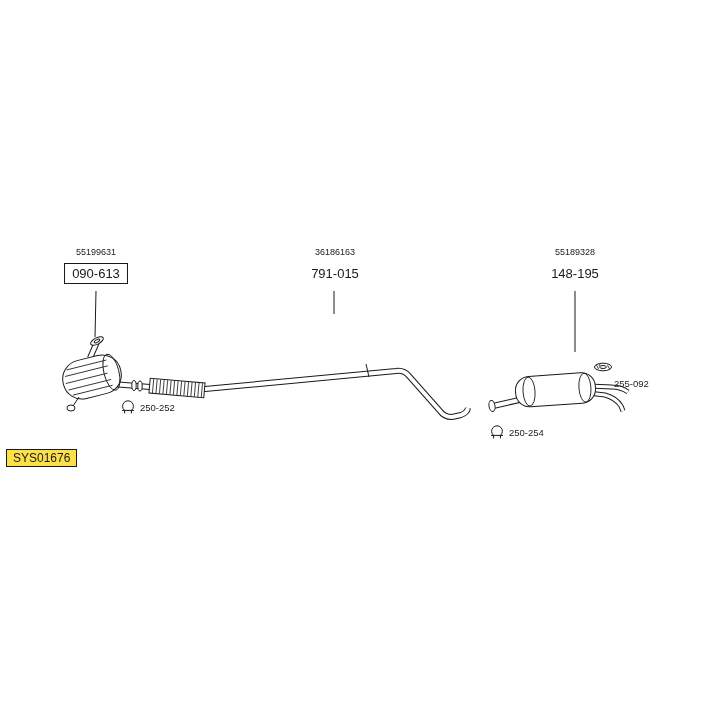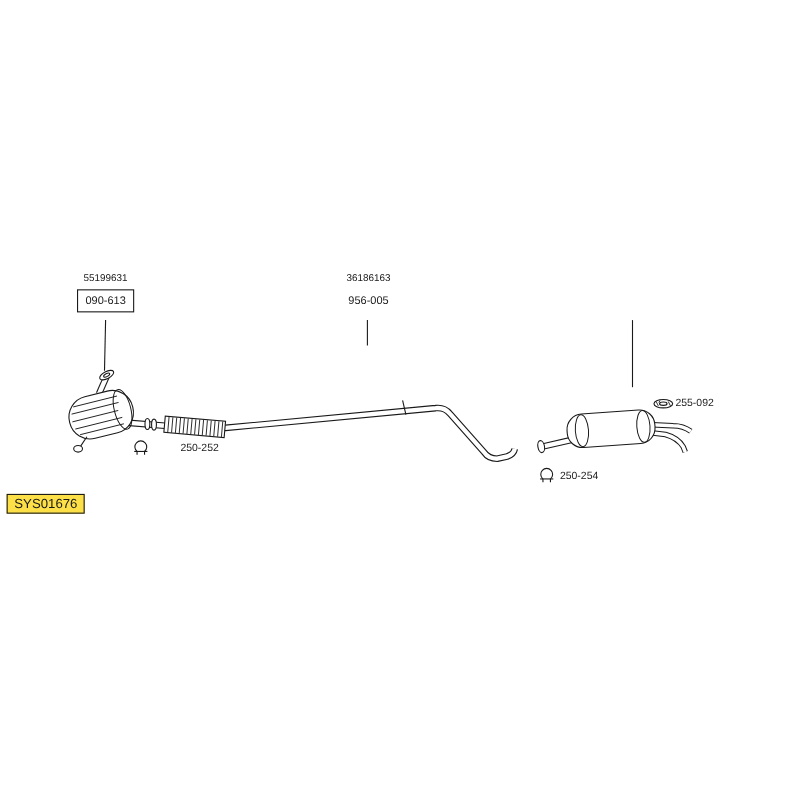--- a/index.html
+++ b/index.html
@@ -3,21 +3,21 @@
 <meta charset="utf-8">
 <style>
   * { margin:0; padding:0; box-sizing:border-box; }
   html,body { background:#ffffff; }
   body { font-family:"Liberation Sans", sans-serif; color:#1a1a1a; }
   .stage { position:relative; width:720px; height:660px; background:#fff; overflow:hidden; }
   .stage > svg { position:absolute; left:0; top:0; }
 
   .part-label { position:absolute; transform:translateX(-50%); text-align:center; width:120px; }
   .oe { font-size:9px; line-height:10px; margin-bottom:6px; color:#1a1a1a; }
-  .pn { display:inline-block; font-size:10px; line-height:15px; padding:2px 7px; border:1px solid transparent; }
+  .pn { display:inline-block; font-size:13px; line-height:15px; padding:2px 7px; border:1px solid transparent; }
   .pn.boxed { border-color:#1a1a1a; }
 
   .fit-label { position:absolute; font-size:9.5px; line-height:11px; white-space:nowrap; }
   .sys-box { position:absolute; font-size:12px; line-height:14px; padding:1px 6px; border:1px solid #1a1a1a; background:#fde047; }
 
   
   .po  { stroke:#1a1a1a; stroke-width:6;   fill:none; stroke-linejoin:round; }
   .pi  { stroke:#ffffff; stroke-width:4;   fill:none; stroke-linejoin:round; }
   .po2 { stroke:#1a1a1a; stroke-width:5;   fill:none; stroke-linejoin:round; }
   .pi2 { stroke:#ffffff; stroke-width:3.2; fill:none; stroke-linejoin:round; }
@@ -131,23 +131,27 @@
     </g>
   </svg>
 
   <div class="part-label" style="left:96px; top:247px;">
     <div class="oe">55199631</div>
     <span class="pn boxed">090-613</span>
   </div>
 
   <div class="part-label" style="left:335px; top:247px;">
     <div class="oe">36186163</div>
-    <span class="pn">956-005</span>
+    <span class="pn">791-015</span>
   </div>
 
+  <div class="part-label" style="left:575px; top:247px;">
+    <div class="oe">55189328</div>
+    <span class="pn">148-195</span>
+  </div>
 
-  <span class="fit-label" style="left:140px; top:402px;margin-left:24px;">250-252</span>
-  <span class="fit-label" style="left:614px; top:361px;">255-092</span>
+  <span class="fit-label" style="left:140px; top:402px;">250-252</span>
+  <span class="fit-label" style="left:614px; top:378px;">255-092</span>
   <span class="fit-label" style="left:509px; top:427px;text-align:right;">250-254</span>
 
   <div class="sys-box" style="left:6px; top:449px;">SYS01676</div>
 
 </div>
 
 </body></html>

